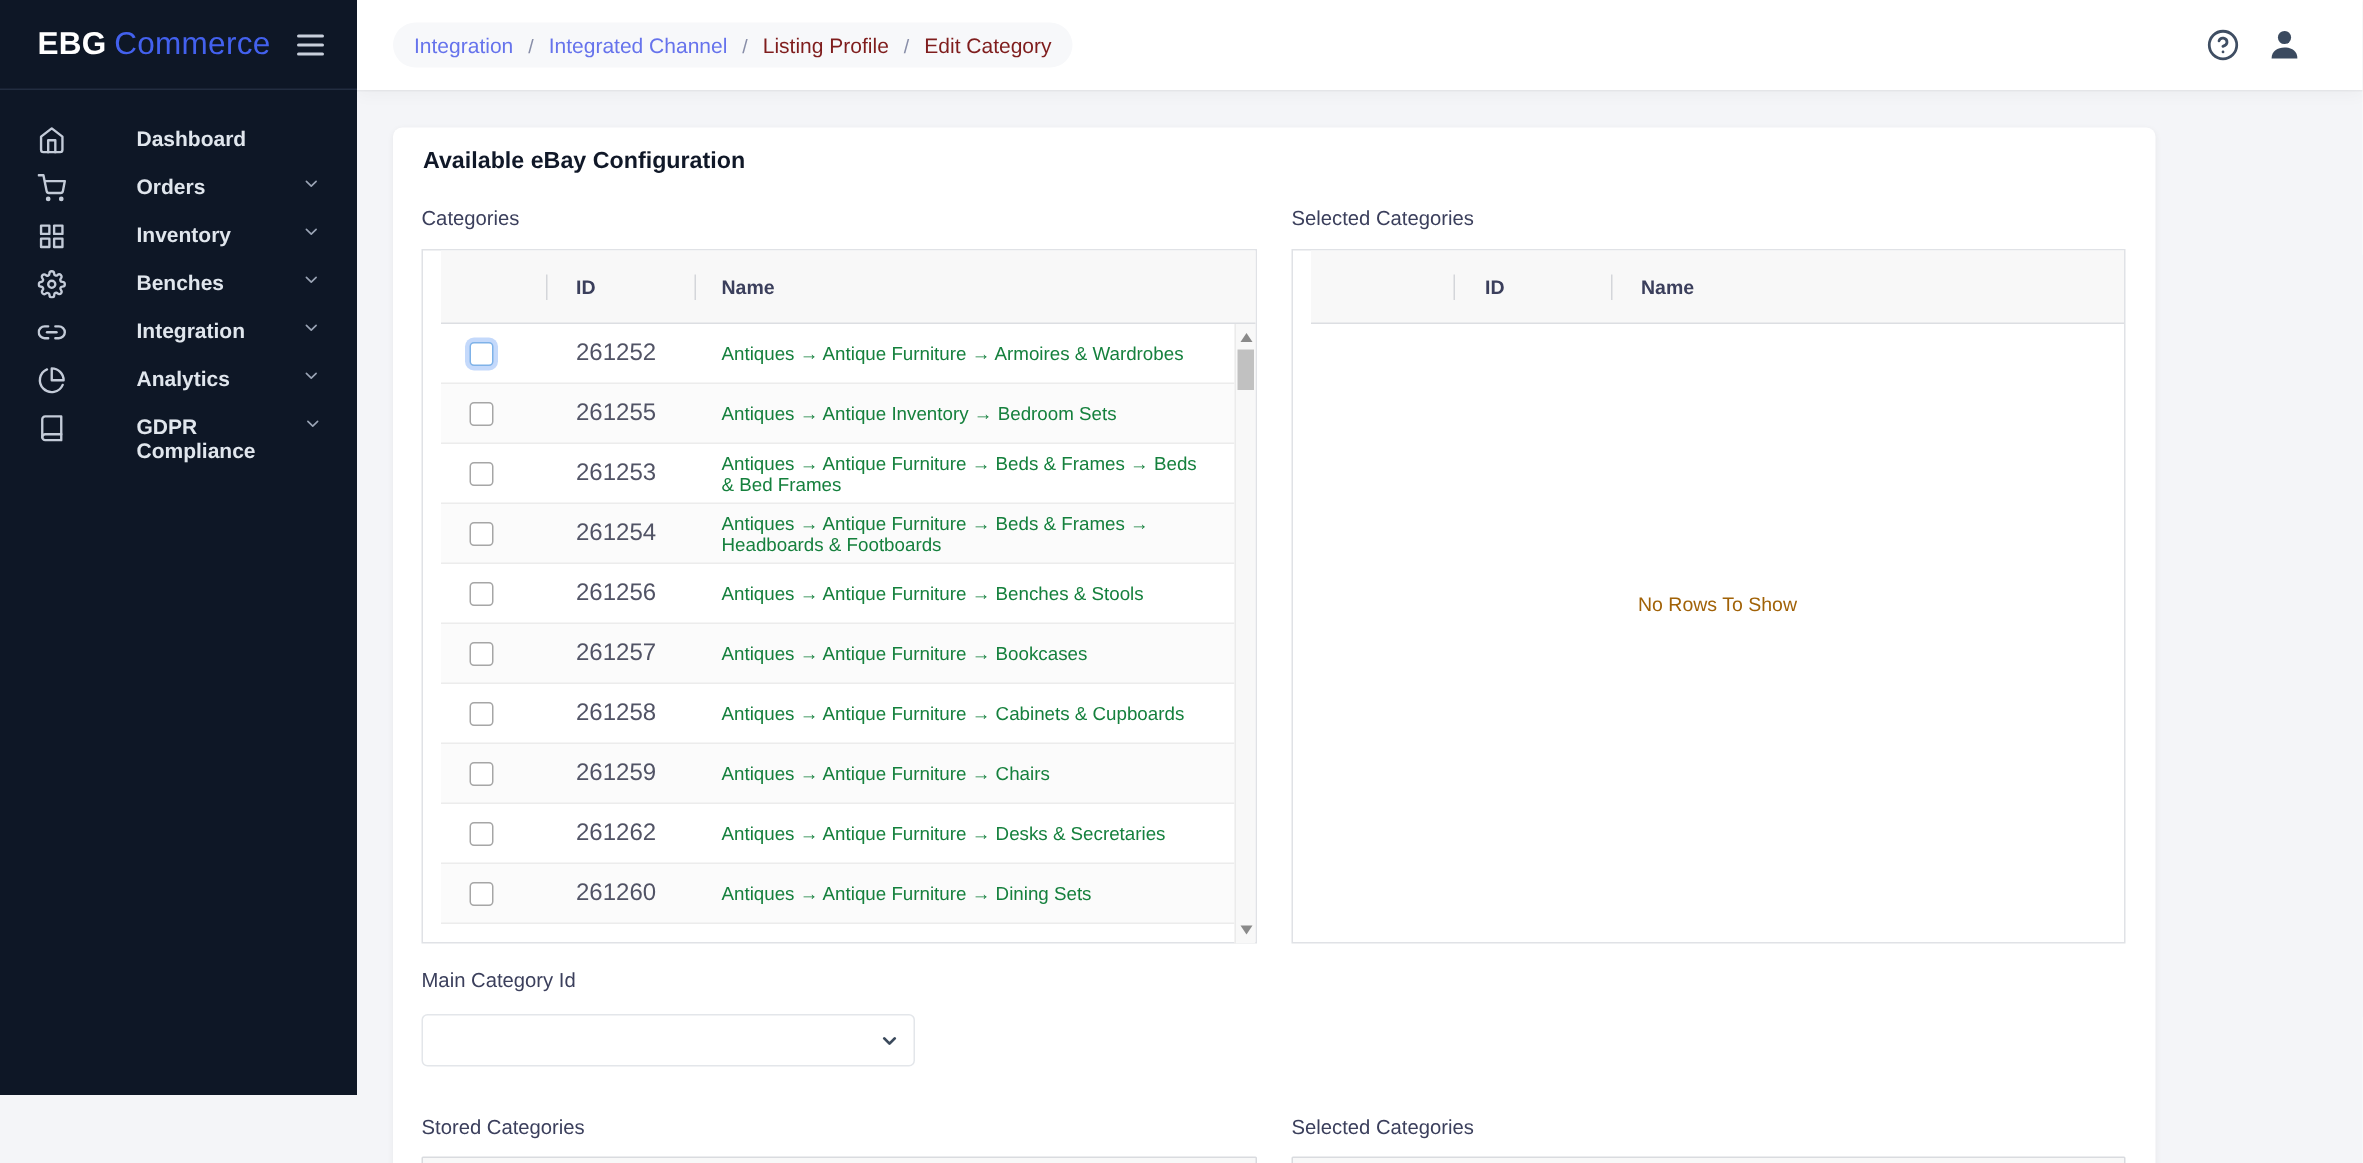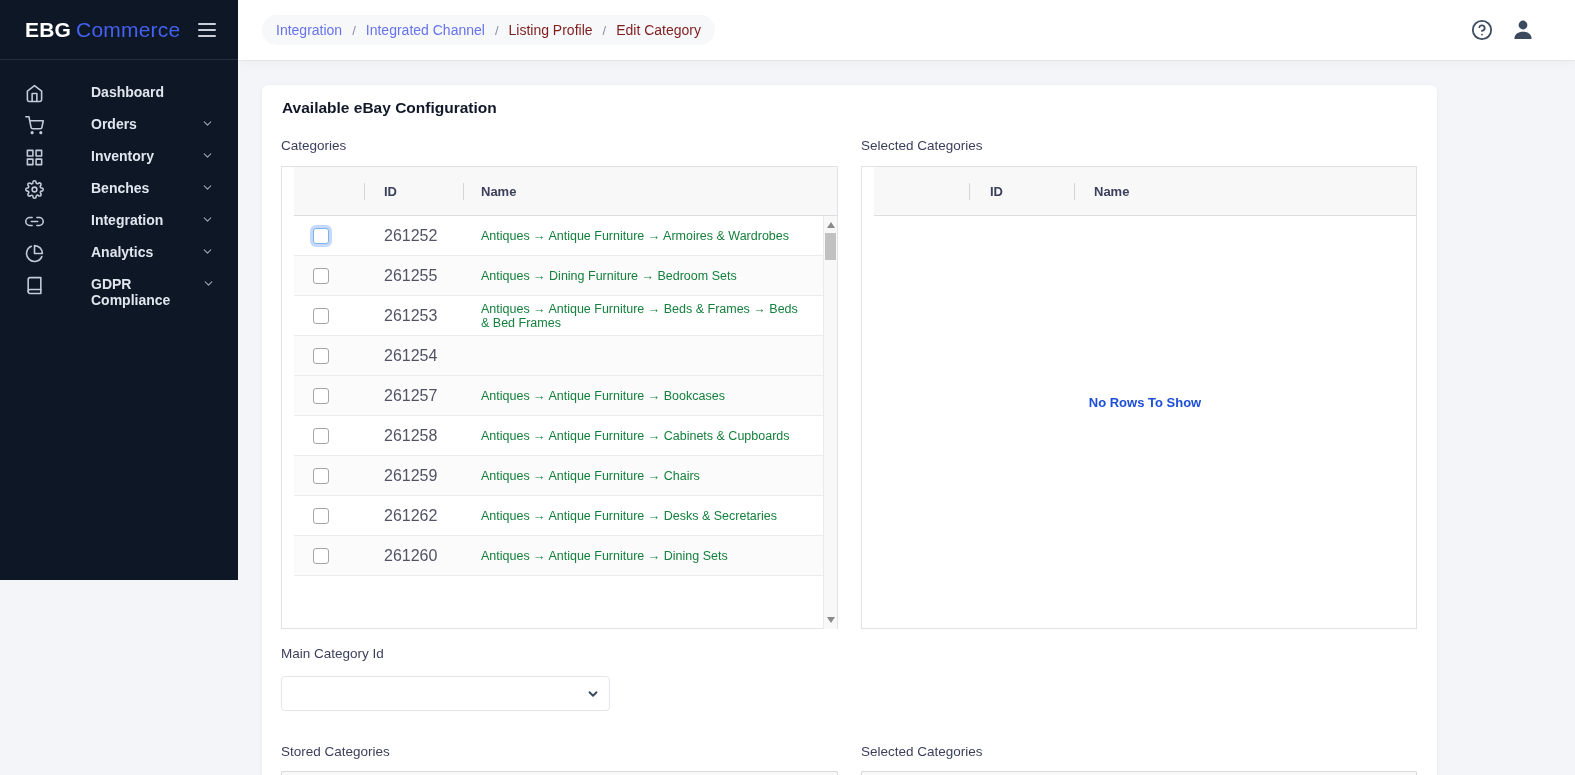--- a/index.html
+++ b/index.html
@@ -1,20 +1,20 @@
 <!DOCTYPE html>
 <html style="--accent: #4361ee; --link: #6673ec; --sidebar-bg: #0e1726; --page-bg: #f4f5f8;"><head>
 <meta charset="utf-8">
 <style>
   * { margin:0; padding:0; box-sizing:border-box; }
   html,body { width:1575px; height:775px; overflow:hidden;
     font-family:"Liberation Sans", sans-serif; background:var(--page-bg,#f4f5f8); }
 
   
-  .sidebar { position:absolute; left:0; top:0; width:238px; height:580px;
+  .sidebar { position:absolute; left:0; top:0; width:238px; height:730px;
     background:var(--sidebar-bg,#0e1726); z-index:5; }
   .logo-row { height:60px; display:flex; align-items:center; justify-content:space-between;
     padding:0 22px 0 25px; border-bottom:1px solid #222d40; }
   .brand { font-size:21px; letter-spacing:.2px; white-space:nowrap; }
   .brand .b1 { color:#ffffff; font-weight:bold; }
   .brand .b2 { color:var(--accent,#4361ee); font-weight:normal; margin-left:5px; }
   .hamburger { width:18px; height:14px; display:flex; flex-direction:column; justify-content:space-between; cursor:pointer; }
   .hamburger span { display:block; height:2px; background:#c8cfdb; border-radius:1px; }
   .nav { padding-top:24px; }
   .nav-item { height:32px; display:flex; align-items:flex-start; padding:0 24px 0 25px; cursor:pointer;gap:32px; }
@@ -56,21 +56,21 @@
   .g-body { position:relative; overflow:hidden; }
   .trow { height:40px; display:flex; align-items:center; border-bottom:1px solid #ececec;
     background:#ffffff; cursor:pointer; }
   .trow.striped { background:#fbfbfb; }
   .cell-cb { flex:0 0 70px; display:flex; align-items:center; padding-left:19px; }
   .cb { width:16px; height:16px; border:1px solid #a6a6a6; border-radius:3px; background:#fff; }
   .cb.focused { border-color:#7fb2e8; box-shadow:0 0 0 3px rgba(100,156,244,0.38); }
   .cell-id { flex:0 0 99px; padding-left:20px; font-size:16px; color:#515365; }
   .cell-name { flex:1; padding:0 16px 0 18px; font-size:12.5px; line-height:14px; color:#15803d; }
   .no-rows { position:absolute; left:0; right:0; top:0; bottom:40px; display:flex;
-    align-items:center; justify-content:center; font-size:13px; color:#1d4ed8;font-weight:bold; }
+    align-items:center; justify-content:center; font-size:13px; color:#a16207; }
 
   
   .vscroll { position:absolute; top:0; right:0; bottom:0; width:14px; background:#f8f8f8;
     border-left:1px solid #ebebeb; }
   .vs-up, .vs-down { position:absolute; left:3px; width:0; height:0; cursor:pointer;
     border-left:4px solid transparent; border-right:4px solid transparent; }
   .vs-up { top:6px; border-bottom:6px solid #8a8a8a; }
   .vs-down { bottom:6px; border-top:6px solid #8a8a8a; }
   .vs-thumb { position:absolute; left:1px; top:17px; width:11px; height:27px; background:#c1c1c1; cursor:pointer; }
 
@@ -250,34 +250,42 @@
       <div class="cb focused"></div>
     </div>
     <div class="cell-id">261252</div>
     <div class="cell-name">Antiques → Antique Furniture → Armoires &amp; Wardrobes</div>
   </div>
             <div class="trow striped">
     <div class="cell-cb">
       <div class="cb"></div>
     </div>
     <div class="cell-id">261255</div>
-    <div class="cell-name">Antiques → Dining Furniture → Bedroom Sets</div>
+    <div class="cell-name">Antiques → Antique Inventory → Bedroom Sets</div>
   </div>
             <div class="trow">
     <div class="cell-cb">
       <div class="cb"></div>
     </div>
     <div class="cell-id">261253</div>
     <div class="cell-name">Antiques → Antique Furniture → Beds &amp; Frames → Beds &amp; Bed Frames</div>
   </div>
             <div class="trow striped">
     <div class="cell-cb">
       <div class="cb"></div>
     </div>
     <div class="cell-id">261254</div>
+    <div class="cell-name">Antiques → Antique Furniture → Beds &amp; Frames → Headboards &amp; Footboards</div>
+  </div>
+            <div class="trow">
+    <div class="cell-cb">
+      <div class="cb"></div>
+    </div>
+    <div class="cell-id">261256</div>
+    <div class="cell-name">Antiques → Antique Furniture → Benches &amp; Stools</div>
   </div>
             <div class="trow striped">
     <div class="cell-cb">
       <div class="cb"></div>
     </div>
     <div class="cell-id">261257</div>
     <div class="cell-name">Antiques → Antique Furniture → Bookcases</div>
   </div>
             <div class="trow">
     <div class="cell-cb">

